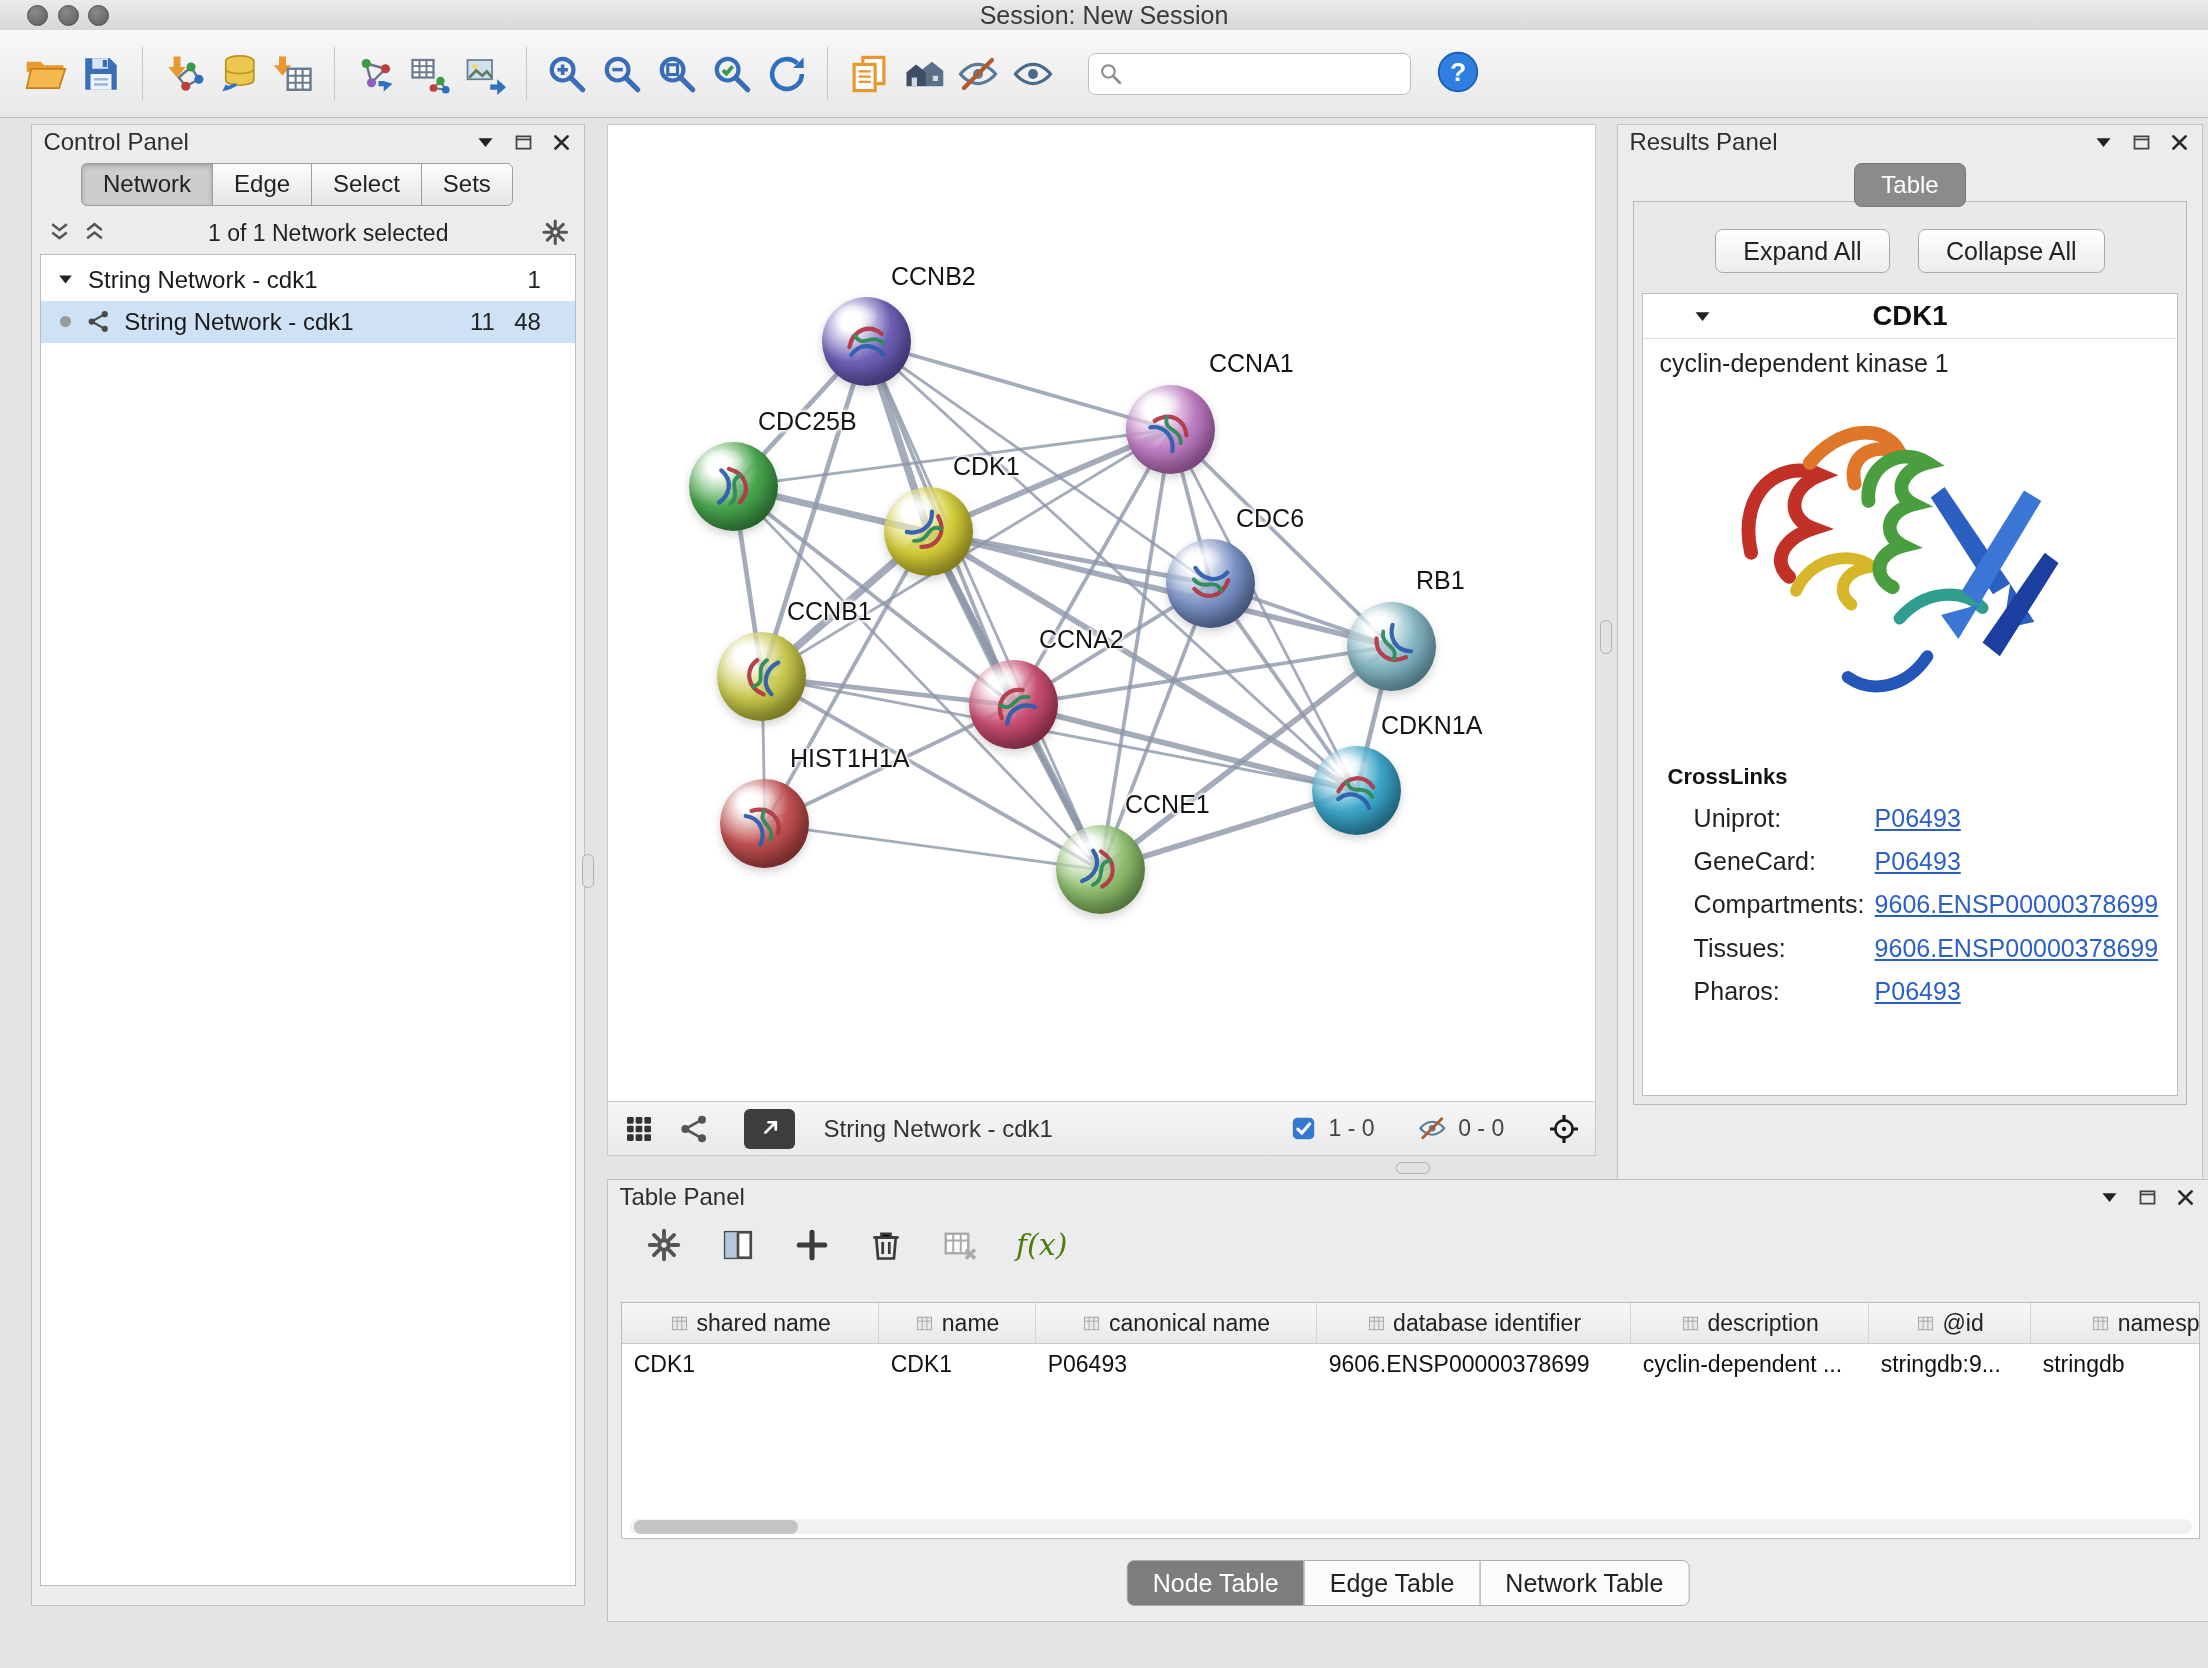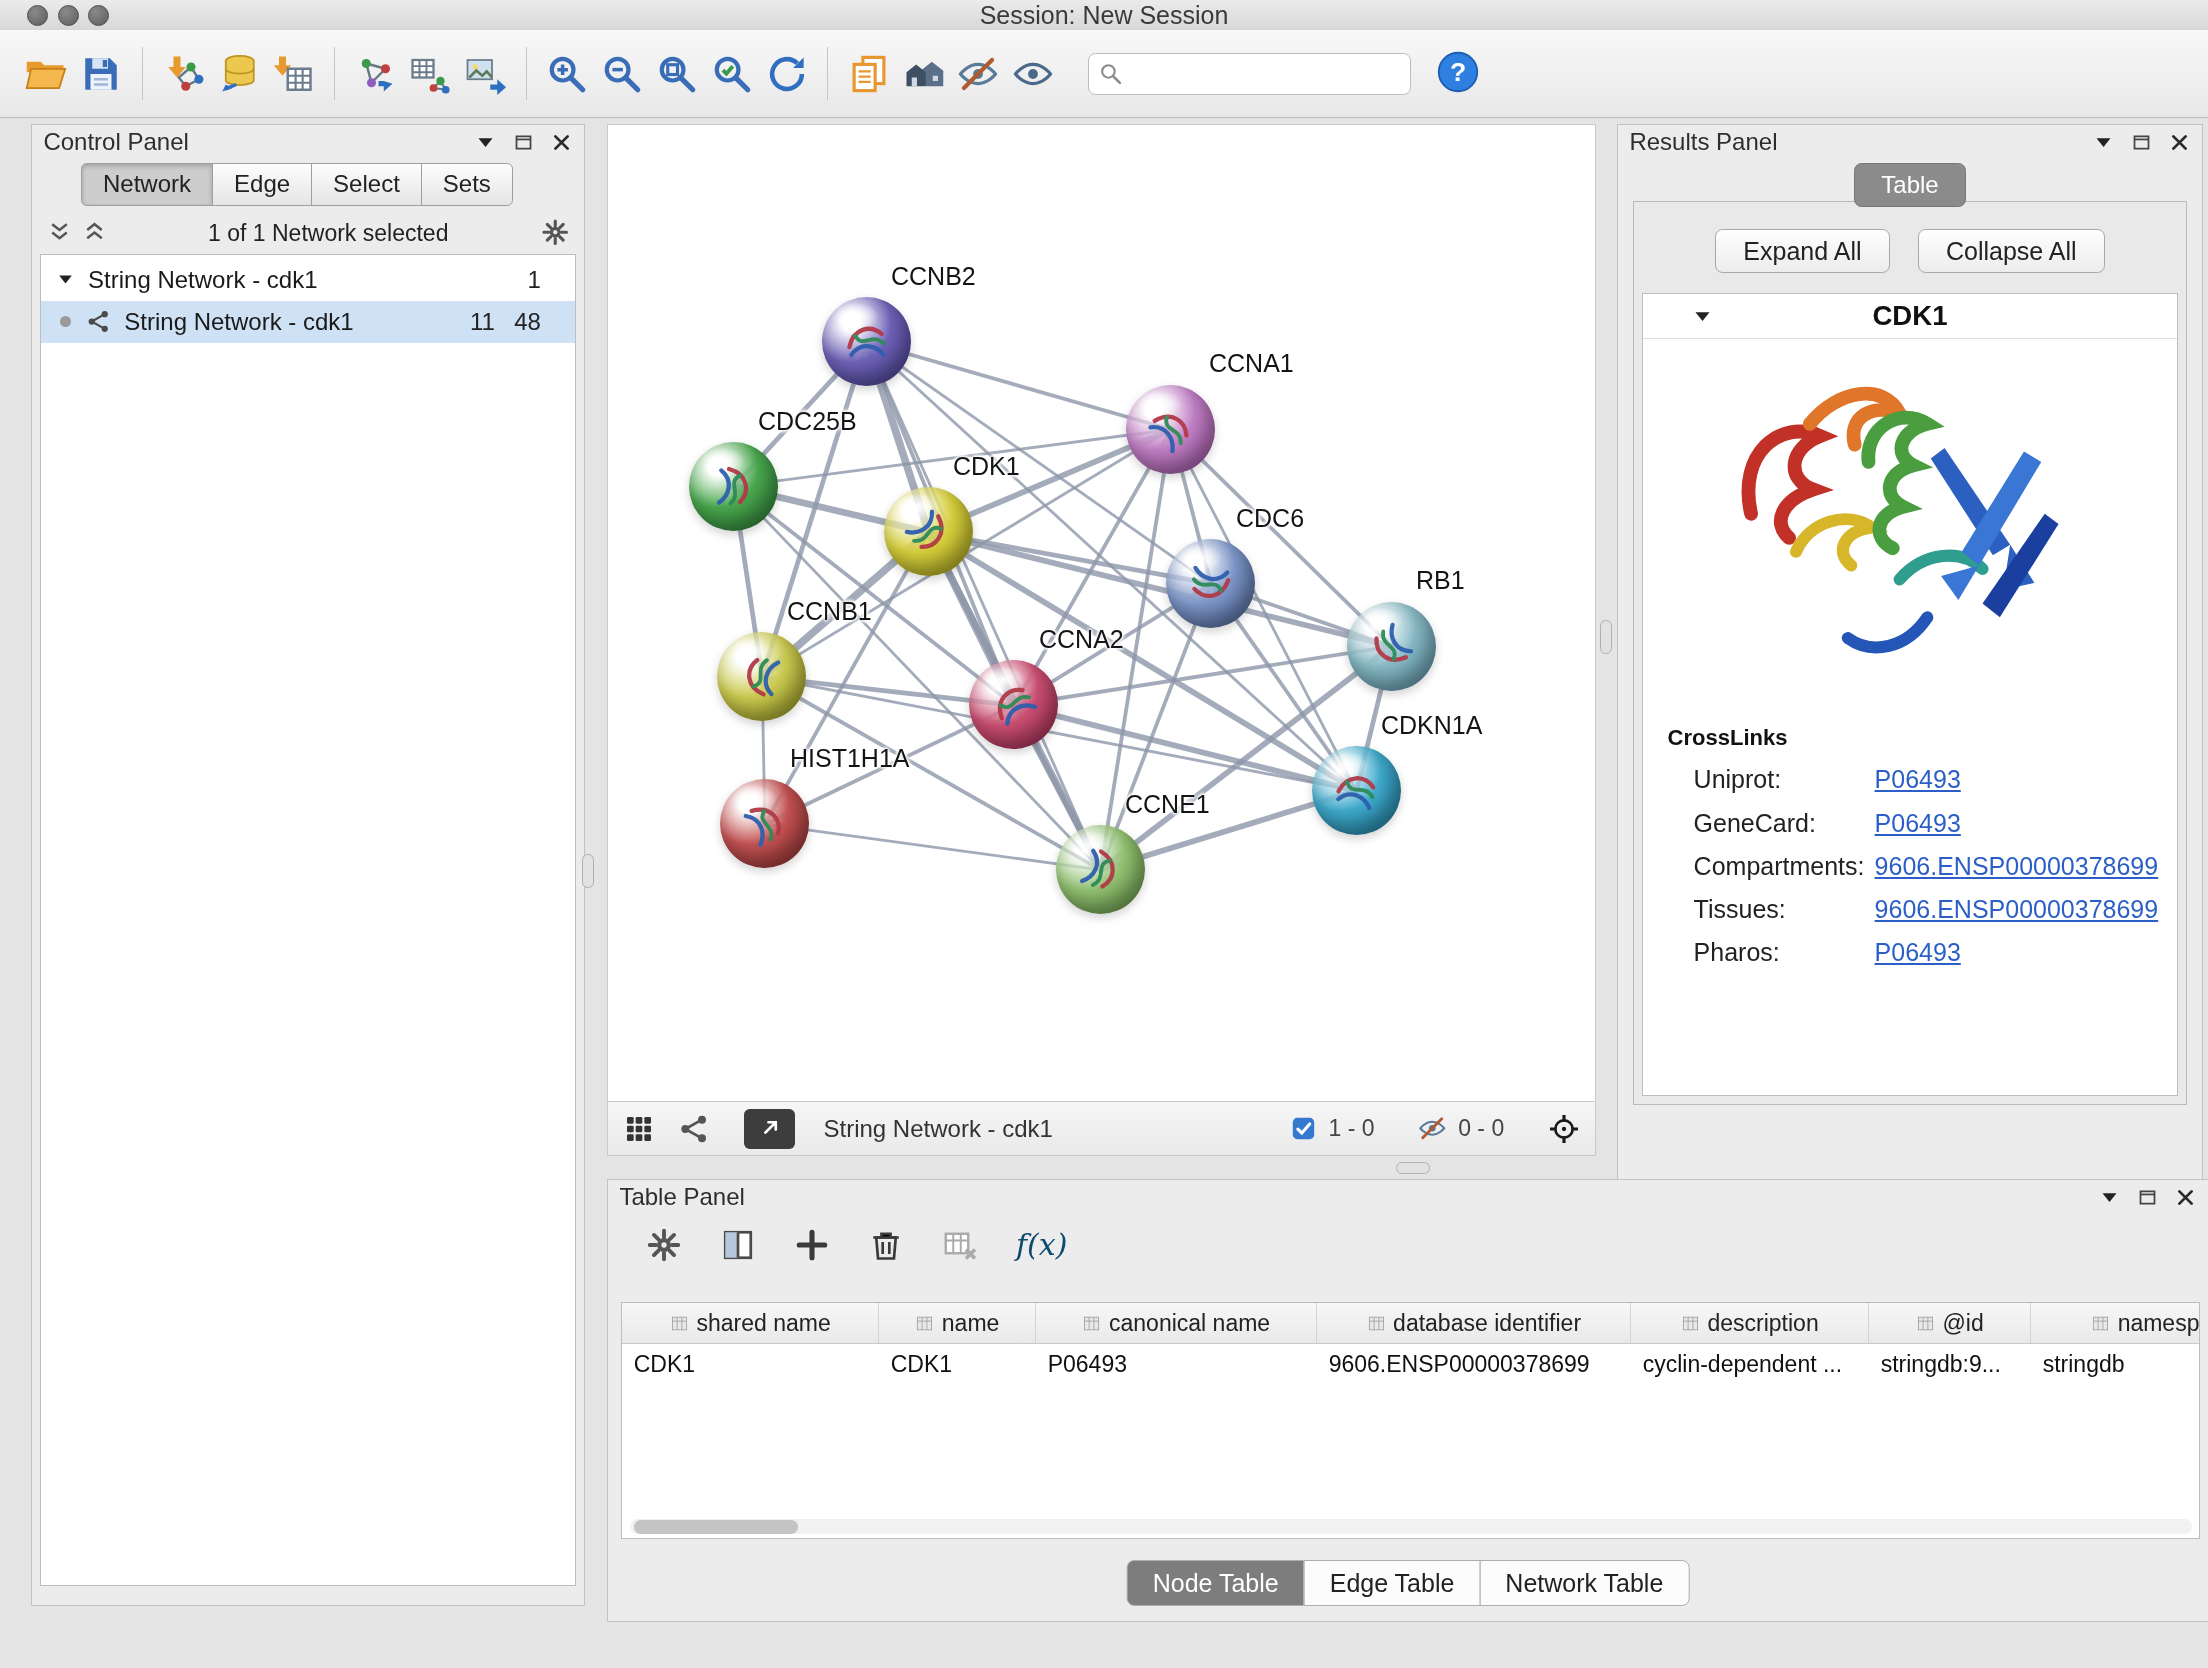--- a/index.html
+++ b/index.html
@@ -120,21 +120,21 @@
   .xl-title{margin:19px 0 0 25px;font-size:22px;font-weight:bold;color:#111;}
   .xrow{display:flex;margin:13.3px 0 0 51px;font-size:25px;line-height:30px;}
   .xlabel{width:181px;color:#222;flex:none;}
   .xval{color:#2b5fc7;text-decoration:underline;}
 
   
   #table-panel{left:607px;top:1179px;width:1602px;height:443px;}
   .tp-toolbar{display:flex;align-items:center;height:61px;padding-left:38px;gap:38px;}
   .tpbtn{border:none;background:transparent;padding:0;cursor:pointer;display:flex;}
   .tpbtn svg{width:36px;height:36px;}
-  .fx{font-family:"DejaVu Serif",serif;font-style:italic;font-size:30px;color:#0c4a6e;}
+  .fx{font-family:"DejaVu Serif",serif;font-style:italic;font-size:30px;color:#4d7c0f;}
   .tbl{position:absolute;left:13.3px;right:7.6px;top:122px;bottom:82px;background:#fff;border:1px solid #bdbdbd;overflow:hidden;}
   .tbl-head{display:flex;height:40px;background:linear-gradient(#f7f7f7,#e9e9e9);border-bottom:1px solid #c9c9c9;}
   .th{display:flex;align-items:center;justify-content:center;gap:7.6px;font-size:23px;color:#222;
     border-right:1px solid #d4d4d4;box-sizing:border-box;flex:none;cursor:pointer;overflow:hidden;white-space:nowrap;}
   .thic{width:19px;height:19px;flex:none;}
   .tbl-rowline{display:flex;height:40px;align-items:center;}
   .td{padding-left:11.4px;font-size:23px;color:#111;box-sizing:border-box;flex:none;overflow:hidden;white-space:nowrap;}
   .hscroll{position:absolute;left:7.6px;right:7.6px;bottom:3.8px;height:15px;background:#f1f1f1;border-radius:7.6px;}
   .hthumb{position:absolute;left:3.8px;top:1px;width:164px;height:13.3px;background:#c4c4c4;border-radius:6.7px;cursor:pointer;}
   .tbl-tabs{position:absolute;bottom:15px;left:50%;transform:translateX(-50%);display:flex;}
@@ -736,20 +736,21 @@
         <button class="rp-btn">Expand All</button>
         <button class="rp-btn">Collapse All</button>
       </div>
       <div class="entry-box">
         <div class="entry-head">
           <svg viewBox="0 0 22 22" width="21" height="21">
               <use href="#sym-triangle-down"></use>
             </svg>
           <span class="entry-gene">CDK1</span>
         </div>
+        <div class="entry-desc">cyclin-dependent kinase 1</div>
         <svg class="ribbon" viewBox="0 0 400 368" width="380" height="350">
             <use href="#sym-ribbon"></use>
           </svg>
         <div class="xl-title">CrossLinks</div>
         <div id="xlinks">
             <div class="xrow">
               <span class="xlabel">Uniprot:</span>
               <a class="xval" href="#">P06493</a>
             </div>
             <div class="xrow">

